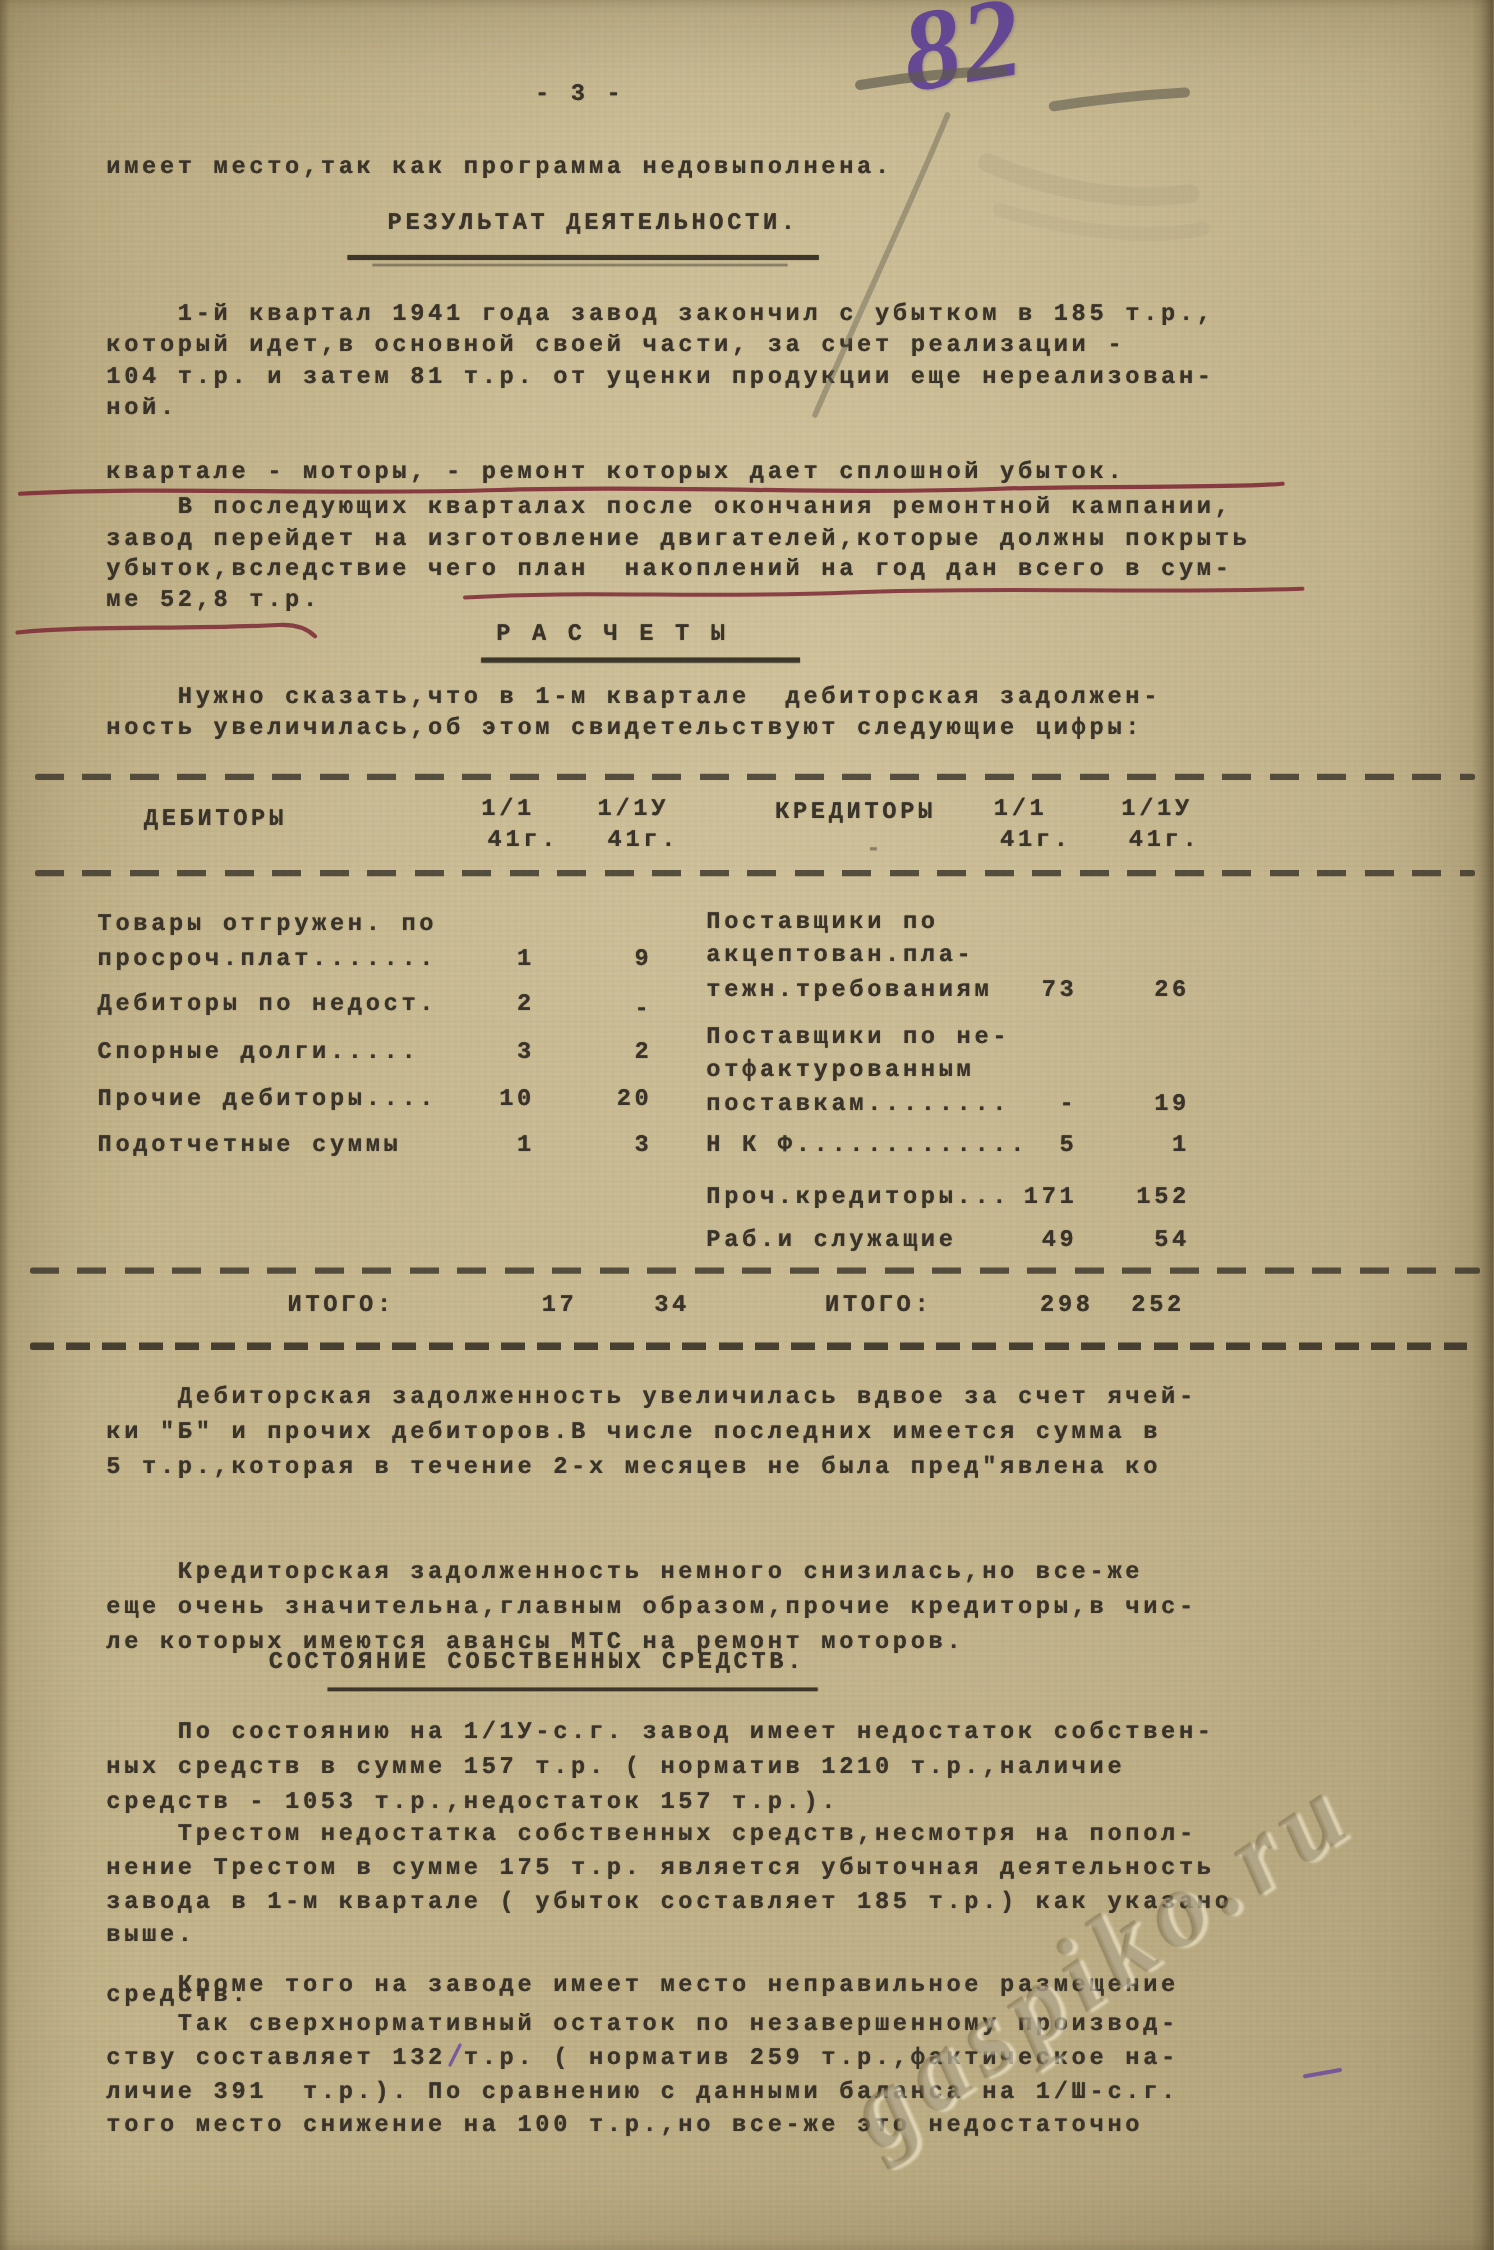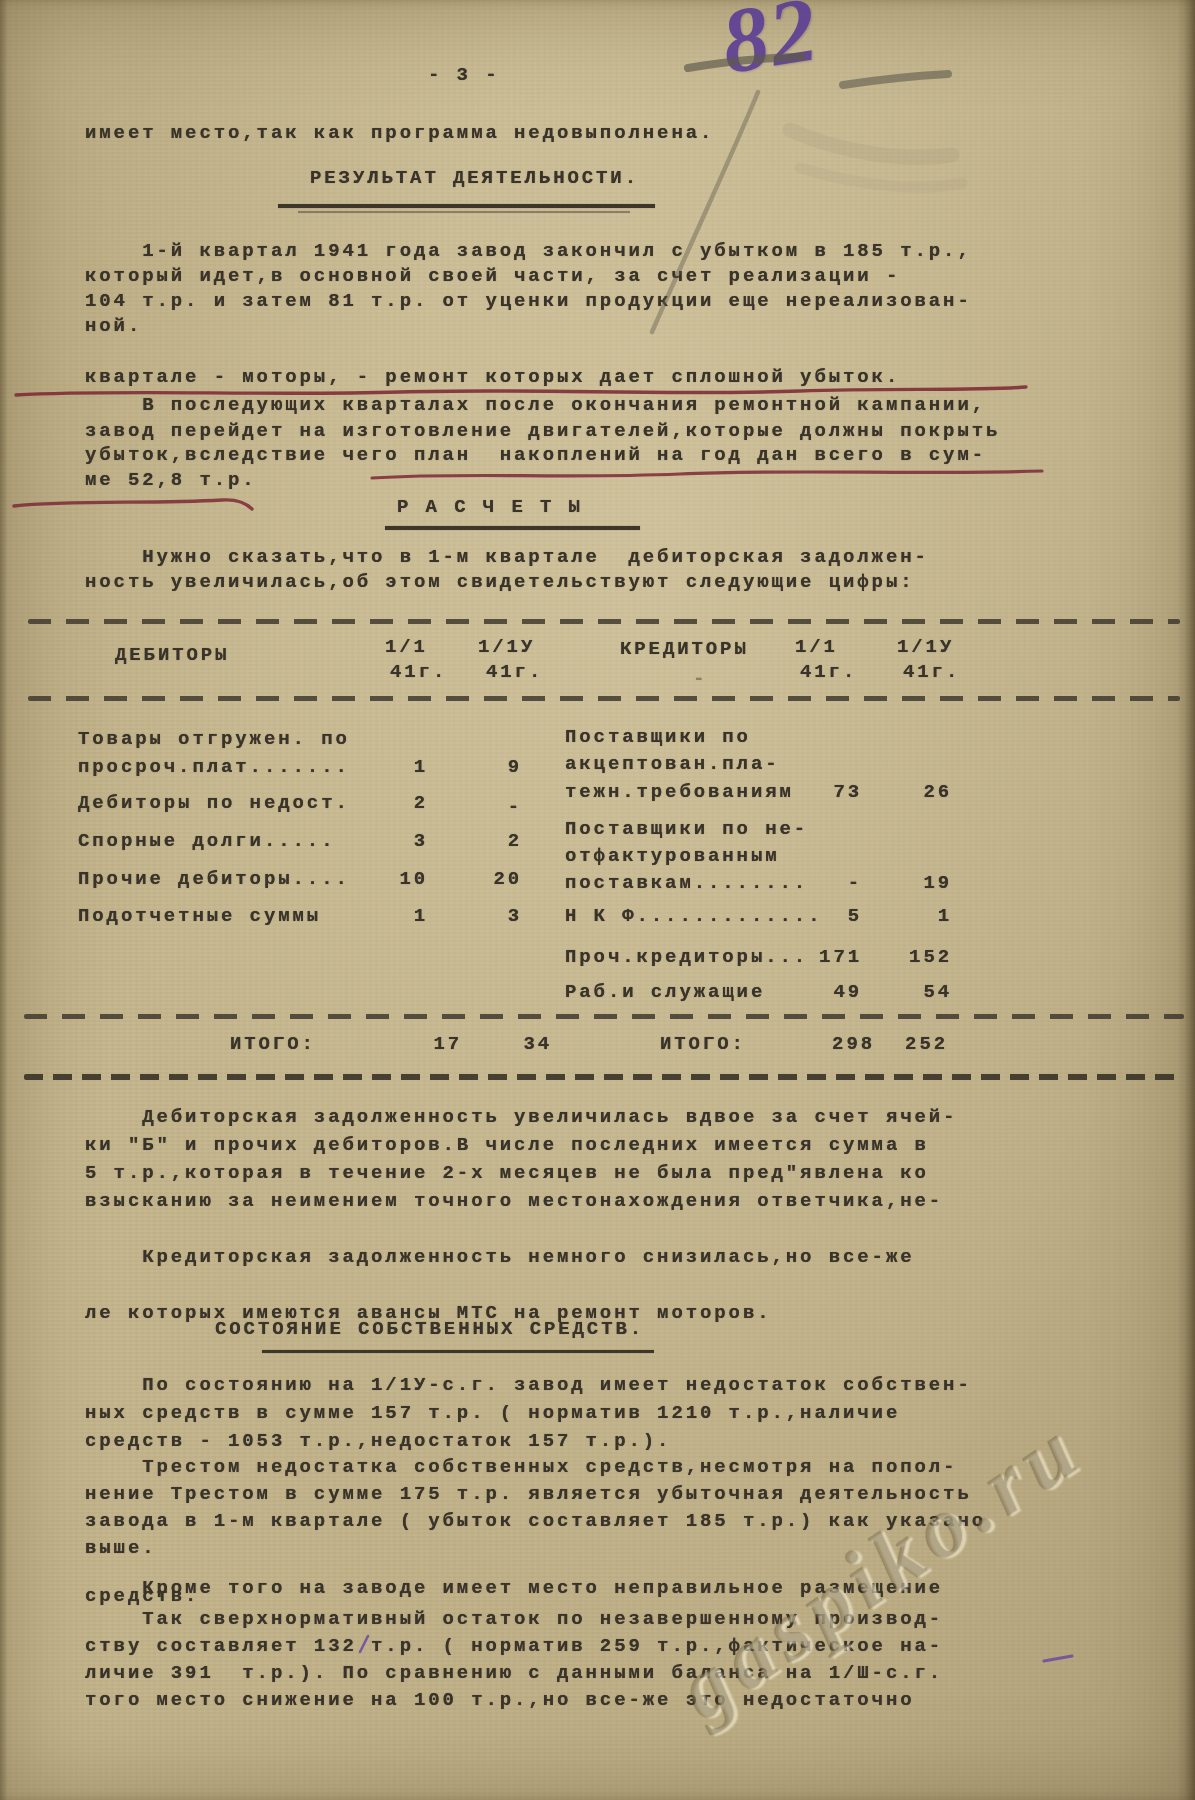--- a/index.html
+++ b/index.html
@@ -151,22 +151,22 @@
   <div class="val" style="left:492px;top:1033px;width:60px;">34</div>
   <div class="line" style="left:660px;top:1033px;">ИТОГО:</div>
   <div class="val" style="left:790px;top:1033px;width:85px;">298</div>
   <div class="val" style="left:880px;top:1033px;width:68px;">252</div>
 
   <div class="dashes dense" style="left:24px;top:1074px;width:1160px;"></div>
 
   <div class="line" style="left:85px;top:1106px;">    Дебиторская задолженность увеличилась вдвое за счет ячей-</div>
   <div class="line" style="left:85px;top:1134px;">ки "Б" и прочих дебиторов.В числе последних имеется сумма в</div>
   <div class="line" style="left:85px;top:1162px;">5 т.р.,которая в течение 2-х месяцев не была пред"явлена ко</div>
-  <div class="line" style="left:85px;top:1190px;">взысканию за неимением точного местонахождения ответчика,не-</div>
   <div class="line" style="left:85px;top:1246px;">    Кредиторская задолженность немного снизилась,но все-же</div>
+  <div class="line" style="left:85px;top:1274px;">еще очень значительна,главным образом,прочие кредиторы,в чис-</div>
   <div class="line" style="left:85px;top:1302px;">ле которых имеются авансы МТС на ремонт моторов.</div>
 
   <div class="line" style="left:215px;top:1318px;">СОСТОЯНИЕ СОБСТВЕННЫХ СРЕДСТВ.</div>
   <div class="rule" style="left:262px;top:1350px;width:392px;height:3px;"></div>
 
   <div class="line" style="left:85px;top:1374px;">    По состоянию на 1/1У-с.г. завод имеет недостаток собствен-</div>
   <div class="line" style="left:85px;top:1402px;">ных средств в сумме 157 т.р. ( норматив 1210 т.р.,наличие</div>
   <div class="line" style="left:85px;top:1430px;">средств - 1053 т.р.,недостаток 157 т.р.).</div>
 
   <div class="line" style="left:85px;top:1456px;">    Трестом недостатка собственных средств,несмотря на попол-</div>

